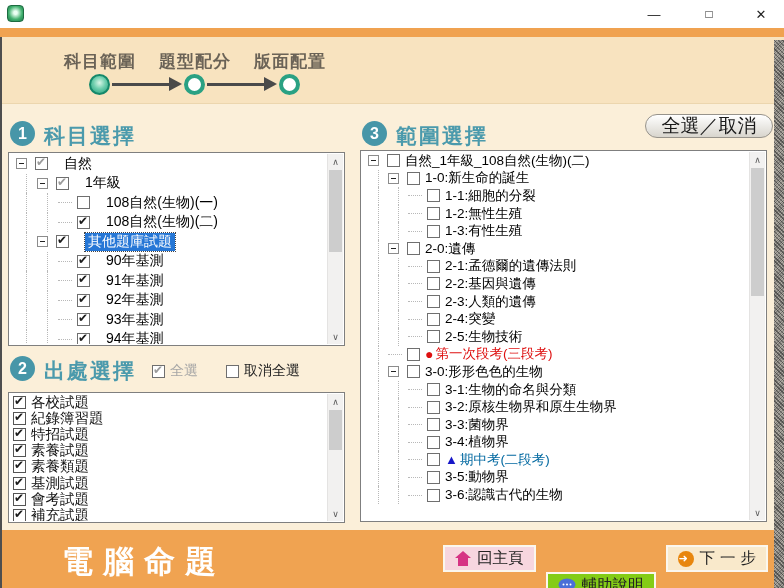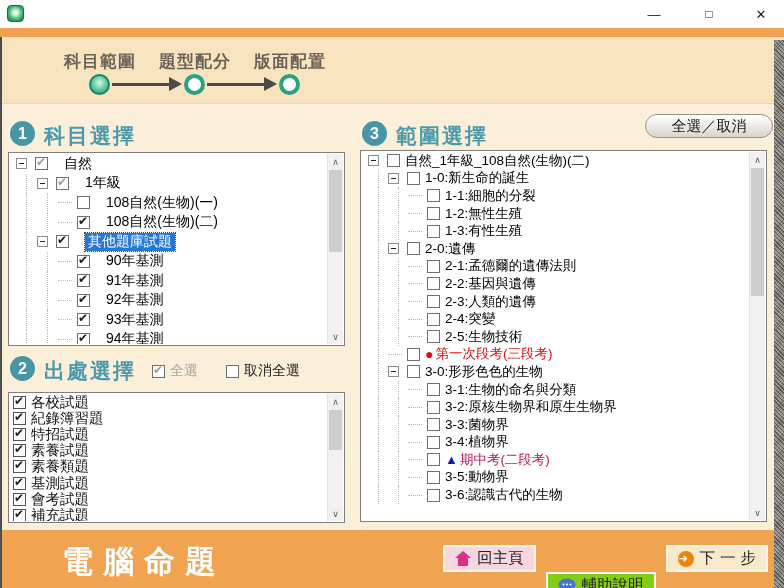--- a/index.html
+++ b/index.html
@@ -46,21 +46,21 @@
   
   .pnum{position:absolute;width:25px;height:25px;border-radius:50%;background:#4796A8;color:#fff;
         font-weight:bold;font-size:16px;display:flex;align-items:center;justify-content:center;}
   .ptitle{position:absolute;font-size:21px;font-weight:bold;color:#4B9AAC;letter-spacing:2px;}
   .n1{left:10px;top:121px;} .t1{left:44px;top:122px;}
   .n2{left:10px;top:356px;} .t2{left:44px;top:357px;}
   .n3{left:362px;top:121px;} .t3{left:396px;top:122px;}
 
   .pill{position:absolute;left:645px;top:114px;width:128px;height:24px;border-radius:13px;
         background:linear-gradient(#ffffff,#d8d5cd);border:1px solid #97938b;box-sizing:border-box;
-        display:flex;align-items:center;justify-content:center;font-size:15px;color:#1a1a1a;}
+        display:flex;align-items:center;justify-content:center;font-size:19px;color:#1a1a1a;}
 
   
   .hdr-cb{position:absolute;display:flex;align-items:center;gap:5px;top:362px;font-size:14px;}
   .hcb1{left:152px;color:#A6A6A6;} .hcb2{left:226px;color:#222;}
 
   
   .box{position:absolute;background:#fff;border:1px solid #7f7f7f;box-sizing:border-box;}
   .box-tree-left{left:8px;top:152px;width:337px;height:194px;}
   .box-source{left:8px;top:392px;width:337px;height:131px;}
   .box-tree-right{left:360px;top:150px;width:407px;height:372px;}
@@ -88,21 +88,21 @@
   .cb.checked::after,.cb.gray::after{content:"✔";position:absolute;left:0;top:-3px;
       font-size:12px;font-weight:bold;color:#1a1a1a;}
   .cb.gray::after{color:#9b9b9b;}
   .tree-left{--rh:19.5px;--ind:21px;}
   .tree-left .cb{margin-right:16px;}
   .tree-right{--rh:17.6px;--ind:20px;}
   .tree-right .cb{margin-right:5px;}
   .tlabel{font-size:14px;color:#000000;}
   .tree-right .tlabel{font-size:13.5px;}
   .sel{background:#2677D6;color:#fff;outline:1px dotted #444;padding:0 3px;}
-  .red{color:#DE1010;} .blue{color:#be185d;}
+  .red{color:#DE1010;} .blue{color:#0369a1;}
   .bullet{margin-right:2px;line-height:1;flex:none;}
   .bullet.dot{color:#DE1010;font-size:14px;}
   .bullet.triangle{color:#1616C8;font-size:13px;}
 
   
   .srow{display:flex;align-items:center;height:16.2px;padding-left:3px;white-space:nowrap;}
   .srow .cb{margin-right:5px;border-color:#555;}
   .slabel{font-size:14.5px;color:#111;}
 
   

